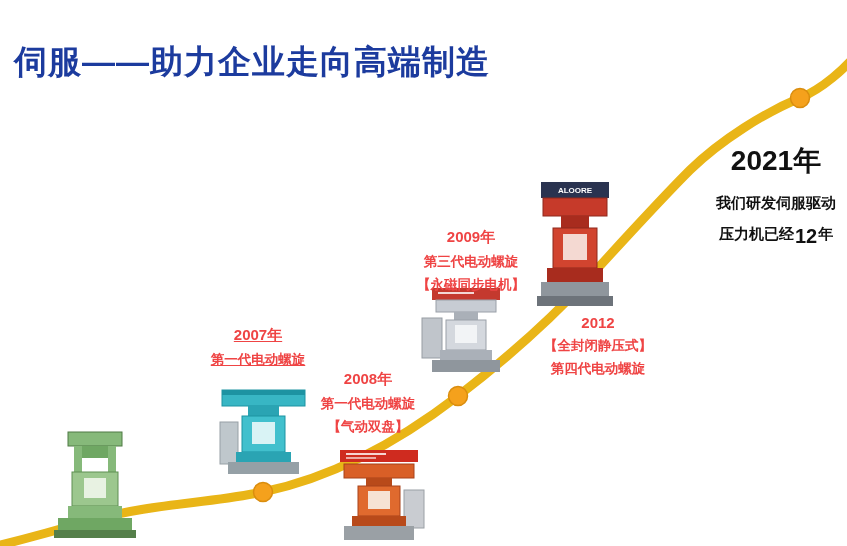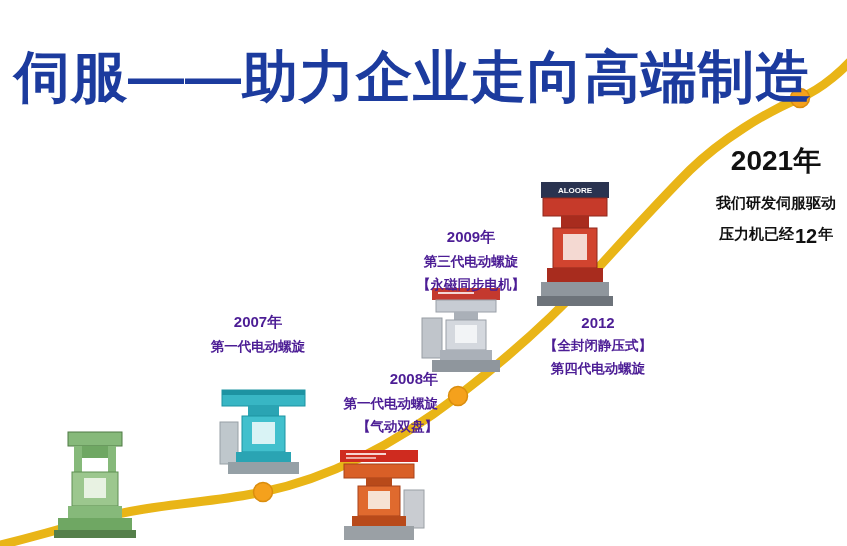--- a/index.html
+++ b/index.html
@@ -4,25 +4,25 @@
 <style>
   html,body{margin:0;padding:0;background:#e9e9e9;}
   .stage{
     position:relative;width:847px;height:546px;background:#ffffff;
     overflow:hidden;font-family:"Liberation Sans","DejaVu Sans",sans-serif;
     margin:0 auto;
   }
   .curve-svg{position:absolute;left:0;top:0;width:847px;height:546px;}
   .title{
     position:absolute;left:14px;top:40px;margin:0;
-    font-size:56px;font-weight:900;letter-spacing:1px;
+    font-size:33px;font-weight:900;letter-spacing:1px;
     color:#1c3b9e;white-space:nowrap;
   }
   .machine{position:absolute;}
-  .milestone{position:absolute;text-align:center;color:#4c1d95;}
+  .milestone{position:absolute;text-align:center;color:#ef4444;}
   .m-year{font-size:15px;font-weight:700;margin-bottom:6px;}
   .m-line{font-size:13.5px;font-weight:600;margin-bottom:5px;white-space:nowrap;}
   .finale{position:absolute;text-align:center;color:#111;}
   .f-year{font-size:28px;font-weight:800;margin-bottom:14px;}
   .f-line1{font-size:15px;font-weight:700;margin-bottom:12px;white-space:nowrap;}
   .f-line2{font-size:15px;font-weight:700;white-space:nowrap;}
   .f-big{font-size:20px;font-weight:800;vertical-align:-4px;padding:0 1px;}
 </style>
 </head>
 <body>
@@ -113,26 +113,26 @@
       <rect x="30" y="52" width="24" height="26" fill="#f4d9d2"></rect>
       <rect x="14" y="86" width="56" height="14" fill="#a82c1e"></rect>
       <rect x="8" y="100" width="68" height="14" fill="#8f969d"></rect>
       <rect x="4" y="114" width="76" height="10" fill="#6d737a"></rect>
     </g>
   </svg>
 
   <h1 class="title">伺服——助力企业走向高端制造</h1>
 
 
-  <div class="milestone" style="left:188px;top:313px;width:140px;">
+  <div class="milestone" style="left:188px;top:326px;width:140px;text-decoration:underline;">
     <div class="m-year">2007年</div>
     <div class="m-line">第一代电动螺旋</div>
   </div>
 
-  <div class="milestone" style="left:298px;top:370px;width:140px;text-align:right;">
+  <div class="milestone" style="left:298px;top:370px;width:140px;">
     <div class="m-year">2008年</div>
     <div class="m-line">第一代电动螺旋</div>
     <div class="m-line">【气动双盘】</div>
   </div>
 
   <div class="milestone" style="left:396px;top:228px;width:150px;">
     <div class="m-year">2009年</div>
     <div class="m-line">第三代电动螺旋</div>
     <div class="m-line">【永磁同步电机】</div>
   </div>

